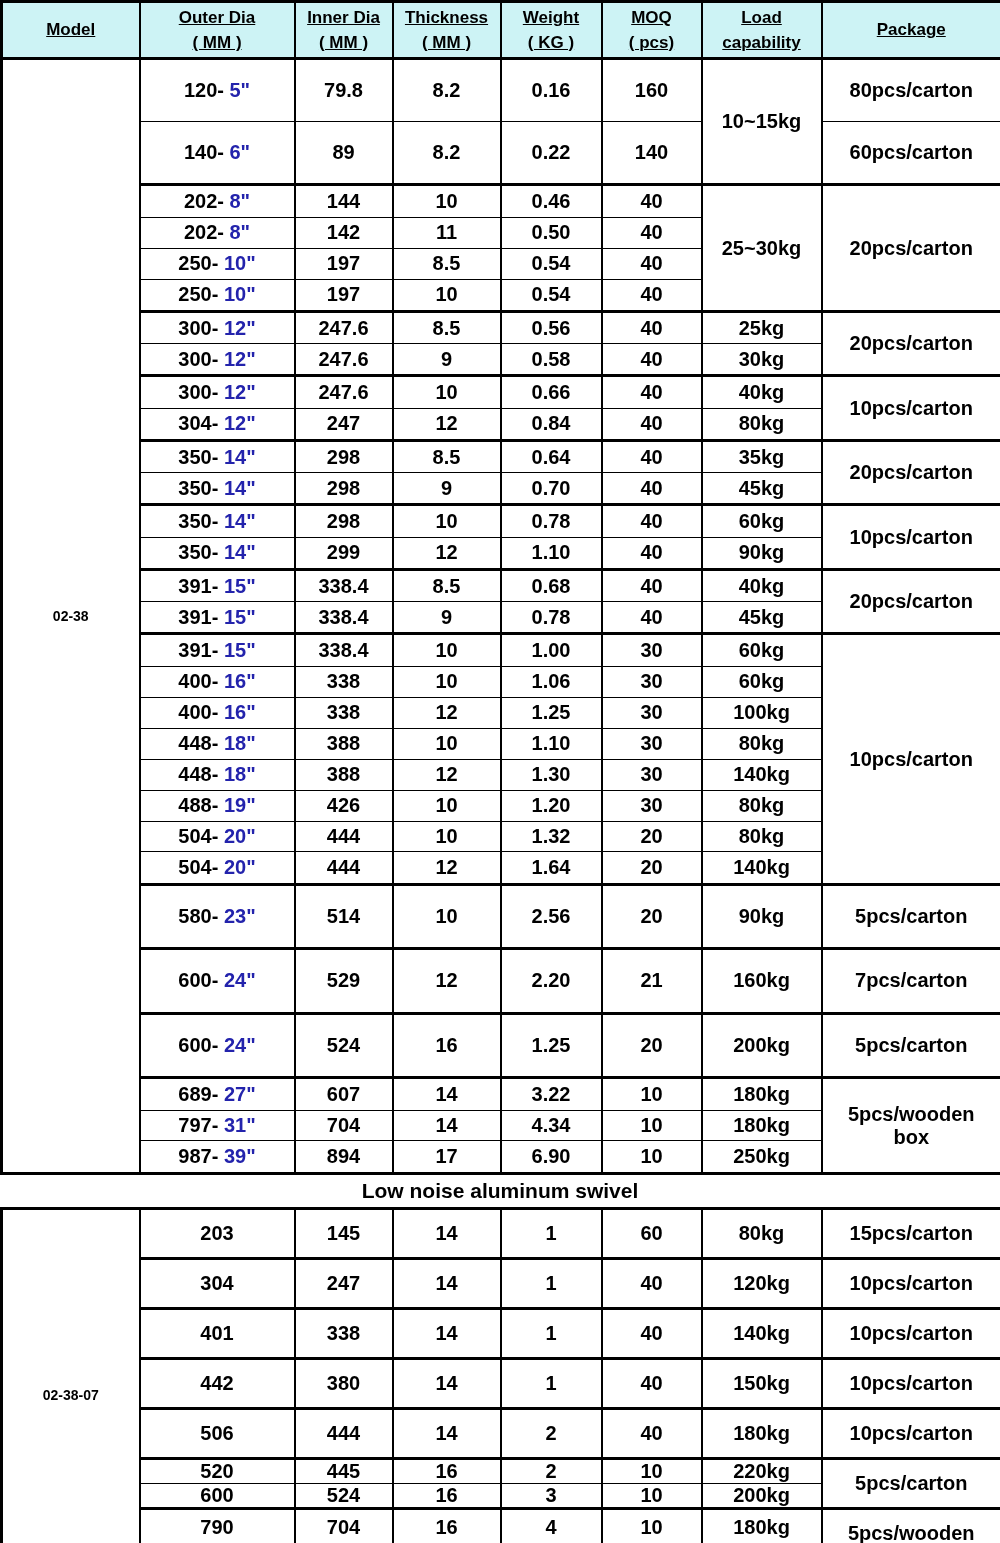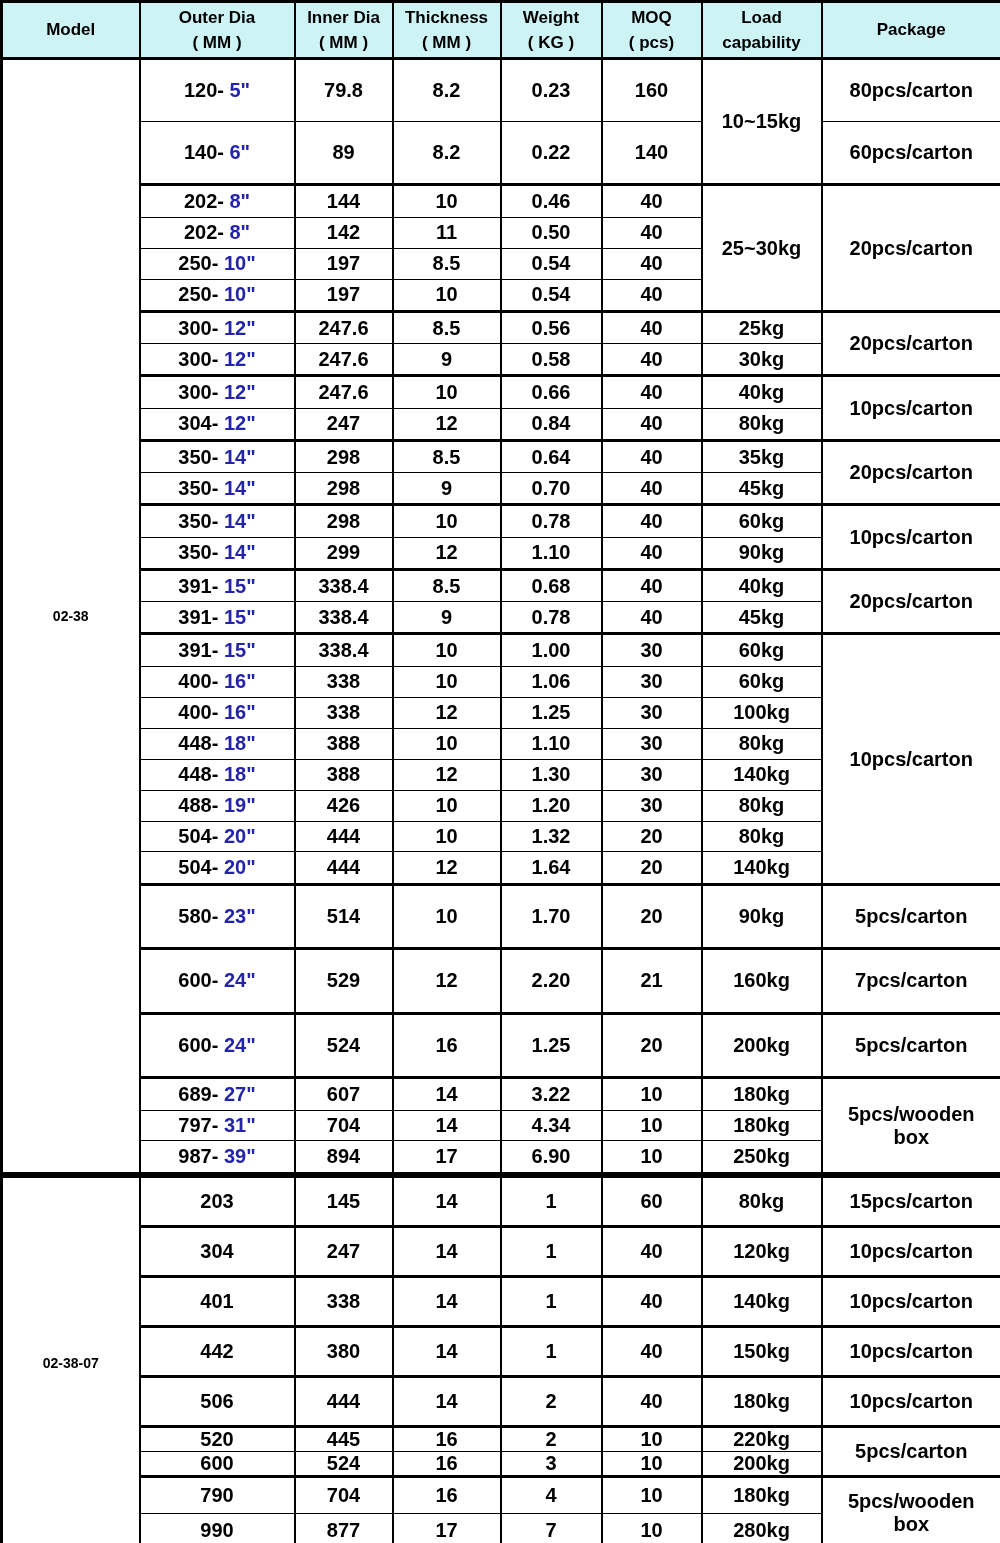--- a/index.html
+++ b/index.html
@@ -38,21 +38,21 @@
     text-align:center;
     vertical-align:middle;
     overflow:hidden;
   }
   td{
     border-top-width:1px;
     border-bottom-width:1px;
     font-size:20px;
     line-height:1.15;
   }
-  thead tr{height:57px;}
+  thead tr{height:57px;text-decoration:underline;}
   th{
     background:var(--header-bg);
     border-bottom-width:3px;
     font-size:17px;
     line-height:1.5;
     font-weight:700;
   }
   tr.gb > td{border-top-width:3px;}
   td.model{font-size:14px;}
   td.pkg{padding:12px 10px;}
@@ -116,21 +116,21 @@
             <div>Package</div>
           </th>
         </tr>
     </thead>
     <tbody id="body1">
         <tr>
           <td class="model" rowspan="30">02-38</td>
           <td><span>120- </span><span class="in">5"</span></td>
           <td>79.8</td>
           <td>8.2</td>
-          <td>0.23</td>
+          <td>0.16</td>
           <td>160</td>
           <td rowspan="2">10~15kg</td>
           <td class="pkg">80pcs/carton</td>
         </tr>
         <tr>
           <td><span>140- </span><span class="in">6"</span></td>
           <td>89</td>
           <td>8.2</td>
           <td>0.22</td>
           <td>140</td>
@@ -313,21 +313,21 @@
           <td>444</td>
           <td>12</td>
           <td>1.64</td>
           <td>20</td>
           <td>140kg</td>
         </tr>
         <tr class="gb">
           <td><span>580- </span><span class="in">23"</span></td>
           <td>514</td>
           <td>10</td>
-          <td>1.70</td>
+          <td>2.56</td>
           <td>20</td>
           <td>90kg</td>
           <td class="pkg">5pcs/carton</td>
         </tr>
         <tr class="gb">
           <td><span>600- </span><span class="in">24"</span></td>
           <td>529</td>
           <td>12</td>
           <td>2.20</td>
           <td>21</td>
@@ -364,20 +364,21 @@
           <td><span>987- </span><span class="in">39"</span></td>
           <td>894</td>
           <td>17</td>
           <td>6.90</td>
           <td>10</td>
           <td>250kg</td>
         </tr>
       </tbody>
   </table>
 
+  <div class="divider">Low noise aluminum swivel</div>
 
   <table class="t2">
     <colgroup>
       <col class="c0">
         <col class="c1">
         <col class="c2">
         <col class="c3">
       <col class="c4">
         <col class="c5">
         <col class="c6">

